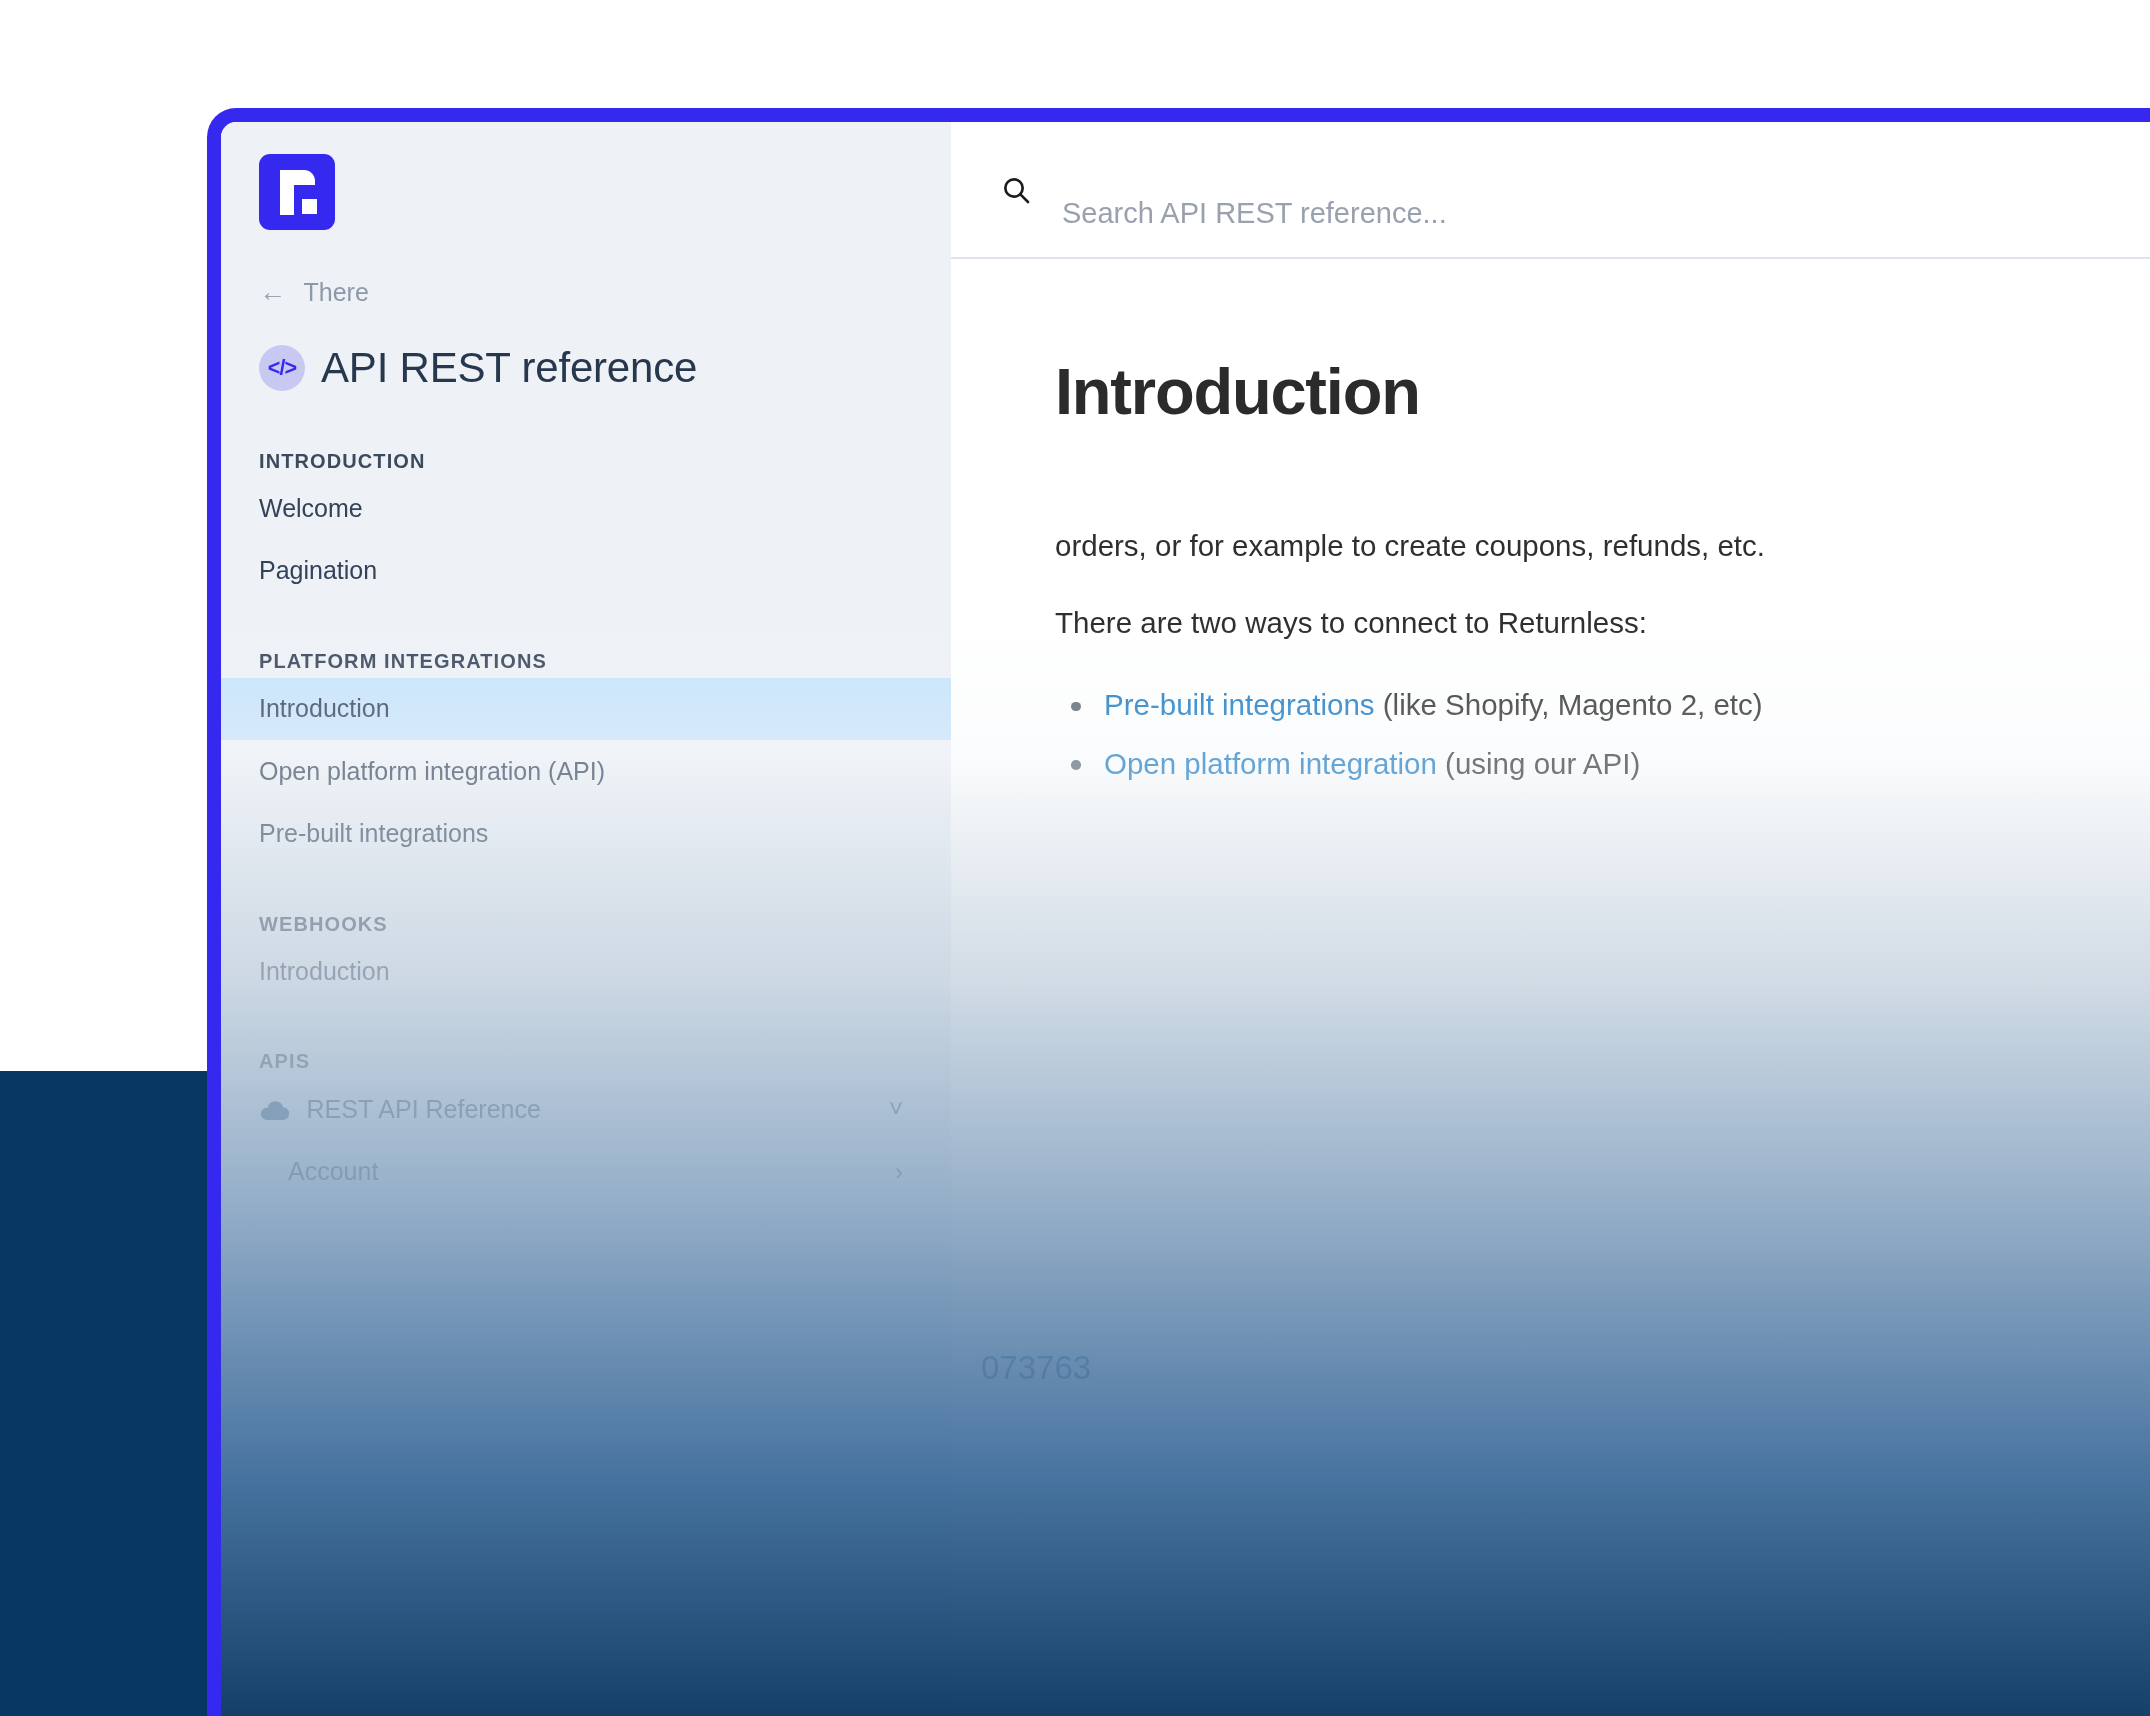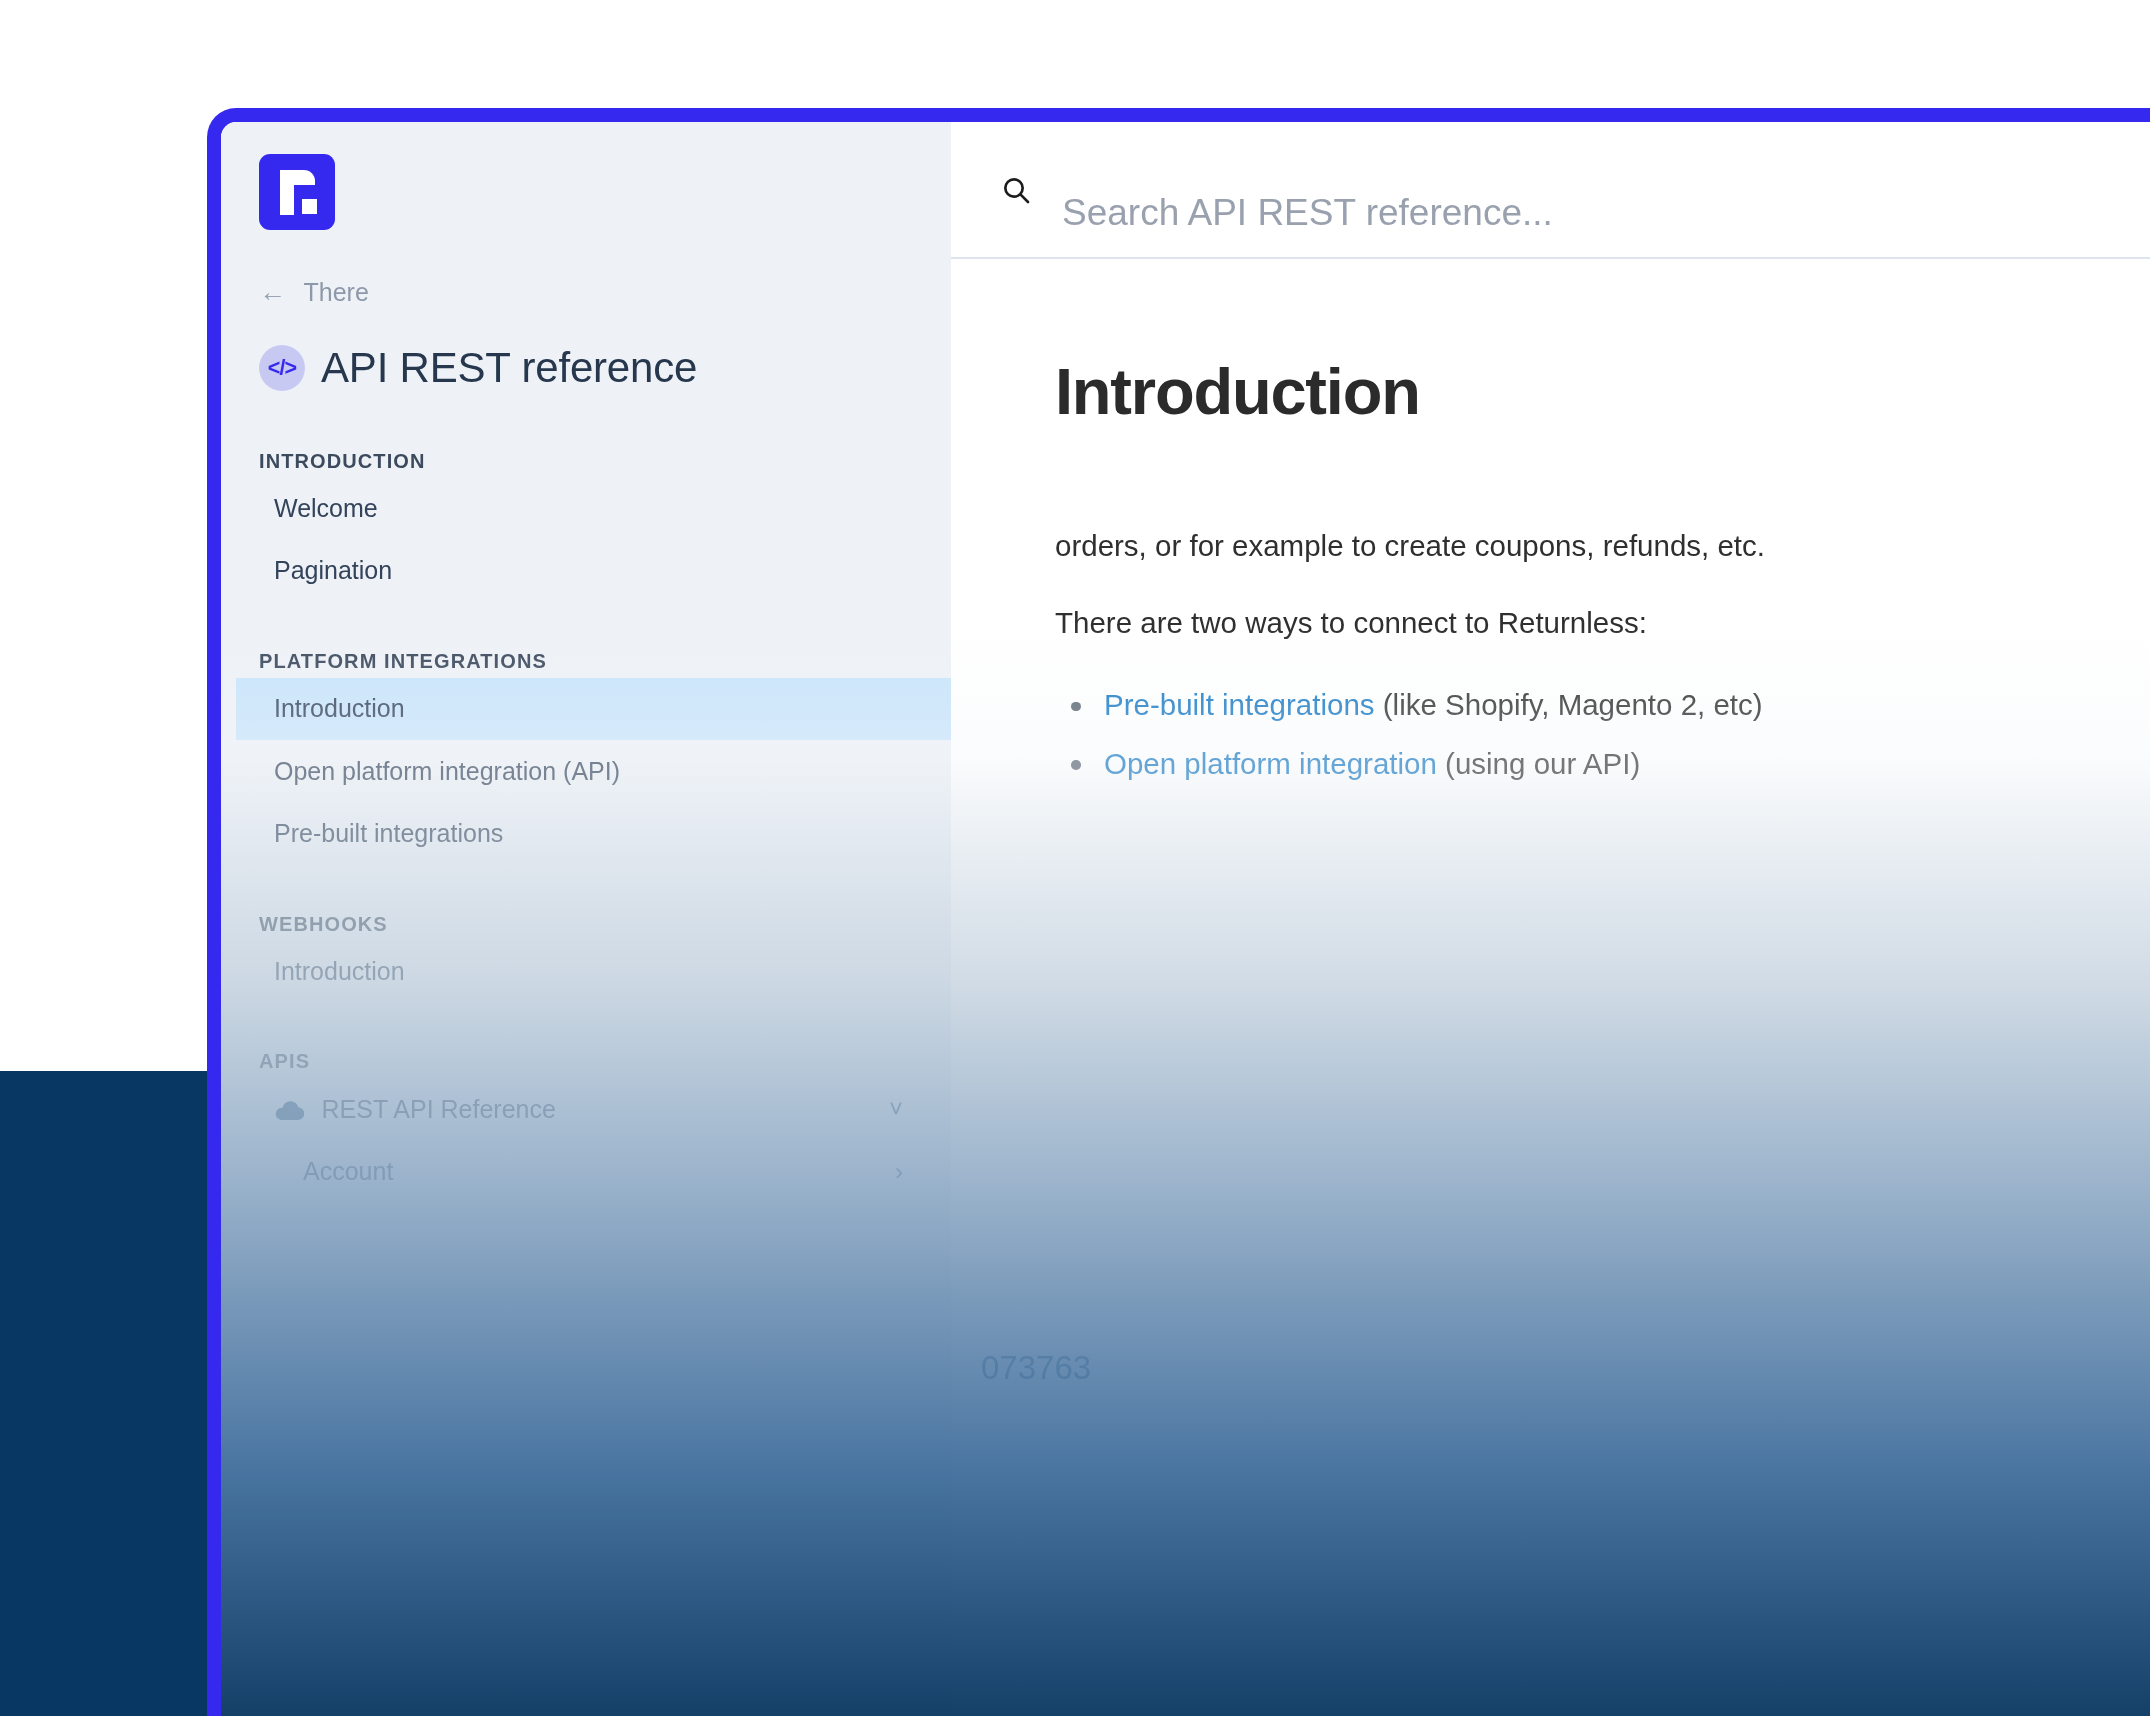--- a/index.html
+++ b/index.html
@@ -149,21 +149,20 @@
     letter-spacing: 1.1px;
     color: #3c4a5e;
     padding: 25.5px 0 0 38px;
     margin-bottom: 4.8px;
   }
   .nav-item {
     font-size: 25px;
     color: #33435a;
     padding: 17.5px 0 17.5px 38px;
     line-height: 1.1;
-    margin-left: 15px;
   }
   .nav-item.active {
     background: #c8e4fb;
   }
   .nav-item.indented {
     padding-left: 67px;
   }
   .nav-item.with-icon {
     display: flex;
     align-items: center;
@@ -203,21 +202,21 @@
     align-items: center;
     padding-left: 49px;
     gap: 30px;
   }
   .search-icon svg { display: block; }
   .search-input {
     border: none;
     outline: none;
     background: transparent;
     font-family: "Liberation Sans", sans-serif;
-    font-size: 37px;
+    font-size: 29px;
     color: #9aa1ae;
     width: 956px;
     margin-top: 47px;
   }
   .search-input::placeholder { color: #9aa1ae; }
 
   .content {
     padding: 100px 0 0 104px;
   }
   .page-h1 {

